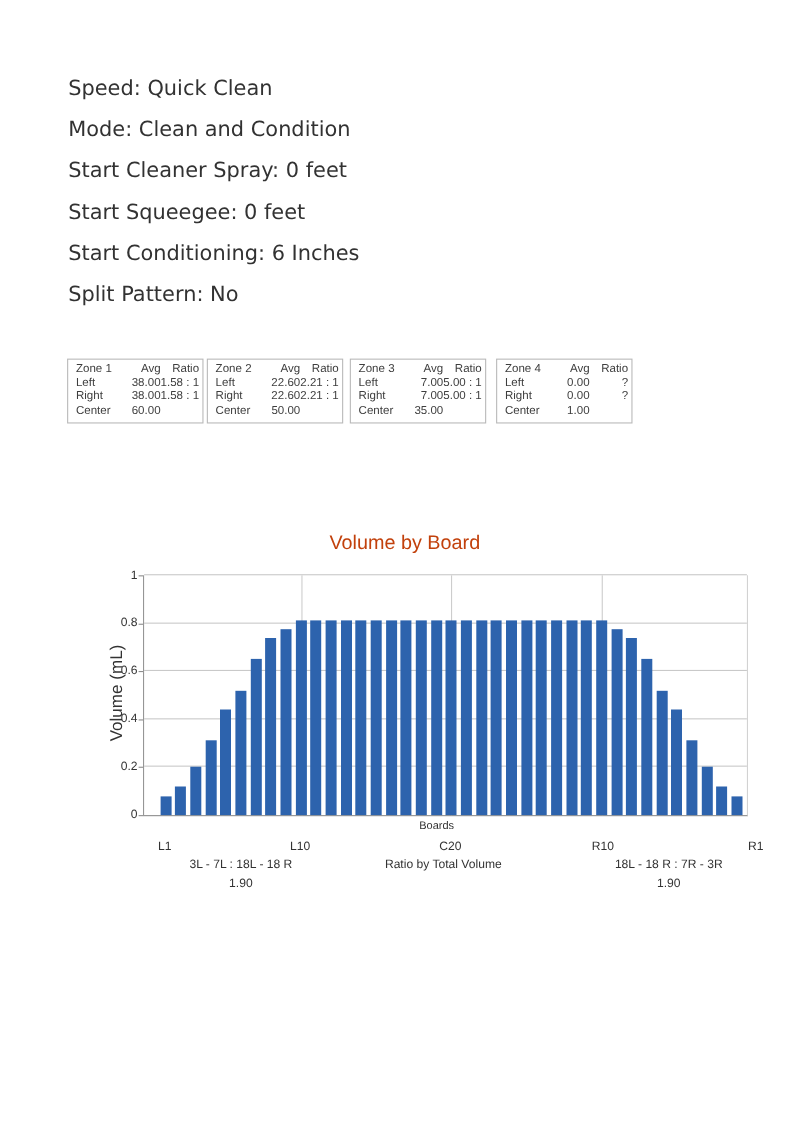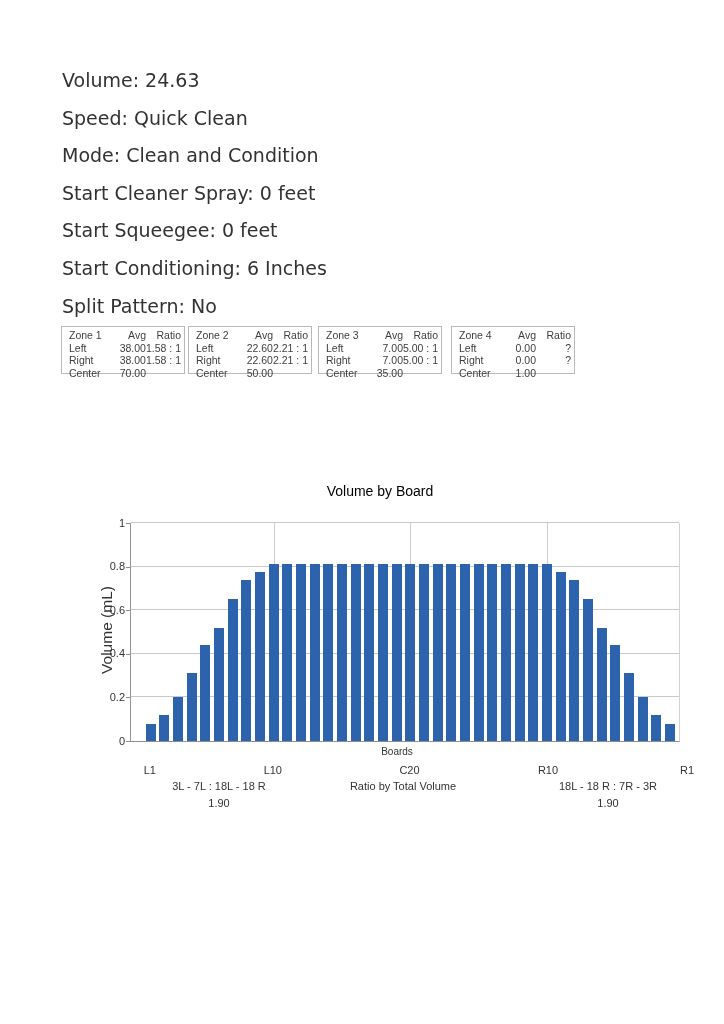--- a/index.html
+++ b/index.html
@@ -6,34 +6,34 @@
   .page{position:relative;width:724px;height:1024px;background:#ffffff;overflow:hidden;
         font-family:"Liberation Sans",sans-serif;color:#333;}
 
   
   .info-block{position:absolute;left:62px;top:62px;font-family:"DejaVu Sans",sans-serif;
               font-size:19px;color:#323232;}
   .info-line{height:37.6px;line-height:37.6px;white-space:nowrap;}
 
   
   .zones{position:absolute;left:61px;top:326px;height:64px;width:560px;}
-  .zone-box{position:absolute;top:0;width:124px;height:48px;box-sizing:border-box;
+  .zone-box{position:absolute;top:0;width:124px;height:59px;box-sizing:border-box;
             border:1px solid #b9b9b9;background:#fff;padding:2px 3px 0 7px;}
   .zone-box.z0{left:0;}
   .zone-box.z1{left:127px;}
   .zone-box.z2{left:257px;}
   .zone-box.z3{left:390px;}
   .zone-row{display:flex;font-size:10.5px;line-height:12.6px;color:#3e3e3e;white-space:nowrap;}
   .zone-row .c1{width:40px;text-align:left;}
   .zone-row .c2{width:37px;text-align:right;}
   .zone-row .c3{flex:1;text-align:right;}
 
   
-  .chart-title{position:absolute;left:380px;top:483px;transform:translateX(-50%);
-               font-size:14px;color:#000000;white-space:nowrap;}
+  .chart-title{position:absolute;left:368px;top:483px;transform:translateX(-50%);
+               font-size:18px;color:#c2410c;white-space:nowrap;}
   .y-title{position:absolute;left:107px;top:630px;transform:translate(-50%,-50%) rotate(-90deg);
            font-size:15.5px;color:#333;white-space:nowrap;}
   .plot{position:absolute;left:130px;top:523px;width:548px;height:218px;
         border-left:1px solid #969696;border-bottom:1px solid #8d8d8d;
         border-right:1px solid #d2d2d2;box-sizing:content-box;}
   .gridline-h{position:absolute;left:0;width:100%;height:1px;background:#c9c9c9;}
   .gridline-v{position:absolute;top:0;width:1px;height:100%;background:#cdcdcd;}
   .bar{position:absolute;bottom:0;background:#2d63ad;}
   .ytick-label{position:absolute;width:28px;text-align:right;font-size:11px;color:#333;
                line-height:11px;}
@@ -47,21 +47,20 @@
   .ann-left{left:219px;top:778px;}
   .ann-center{left:403px;top:778px;}
   .ann-right{left:608px;top:778px;}
 </style>
 </head>
 <body>
 
 <div class="page">
 
   <div class="info-block">
-      <div class="info-line">Volume: 24.63</div>
       <div class="info-line">Speed: Quick Clean</div>
       <div class="info-line">Mode: Clean and Condition</div>
       <div class="info-line">Start Cleaner Spray: 0 feet</div>
       <div class="info-line">Start Squeegee: 0 feet</div>
       <div class="info-line">Start Conditioning: 6 Inches</div>
       <div class="info-line">Split Pattern: No</div>
     </div>
 
   <div class="zones">
       <div class="zone-box z0">
@@ -75,21 +74,21 @@
           <div class="c2">38.00</div>
           <div class="c3">1.58 : 1</div>
         </div>
         <div class="zone-row">
           <div class="c1">Right</div>
           <div class="c2">38.00</div>
           <div class="c3">1.58 : 1</div>
         </div>
         <div class="zone-row">
           <div class="c1">Center</div>
-          <div class="c2">70.00</div>
+          <div class="c2">60.00</div>
           <div class="c3"></div>
         </div>
       </div>
       <div class="zone-box z1">
         <div class="zone-row">
           <div class="c1">Zone 2</div>
           <div class="c2">Avg</div>
           <div class="c3">Ratio</div>
         </div>
         <div class="zone-row">

